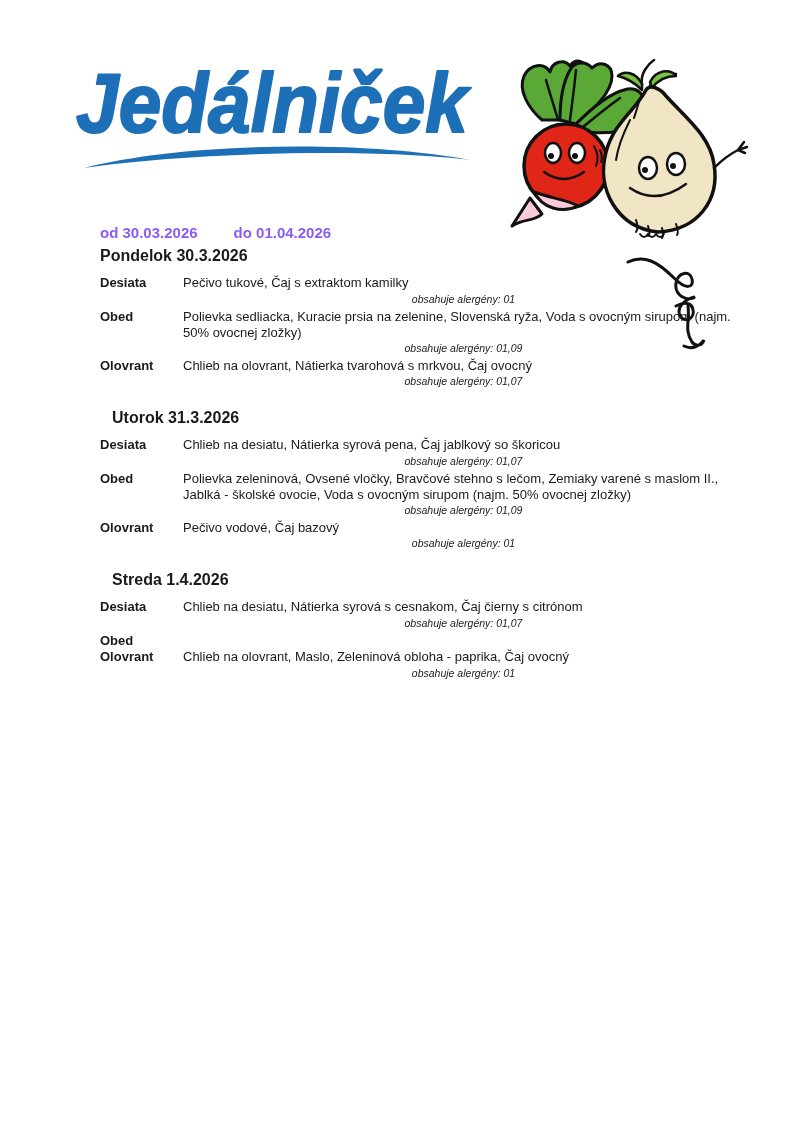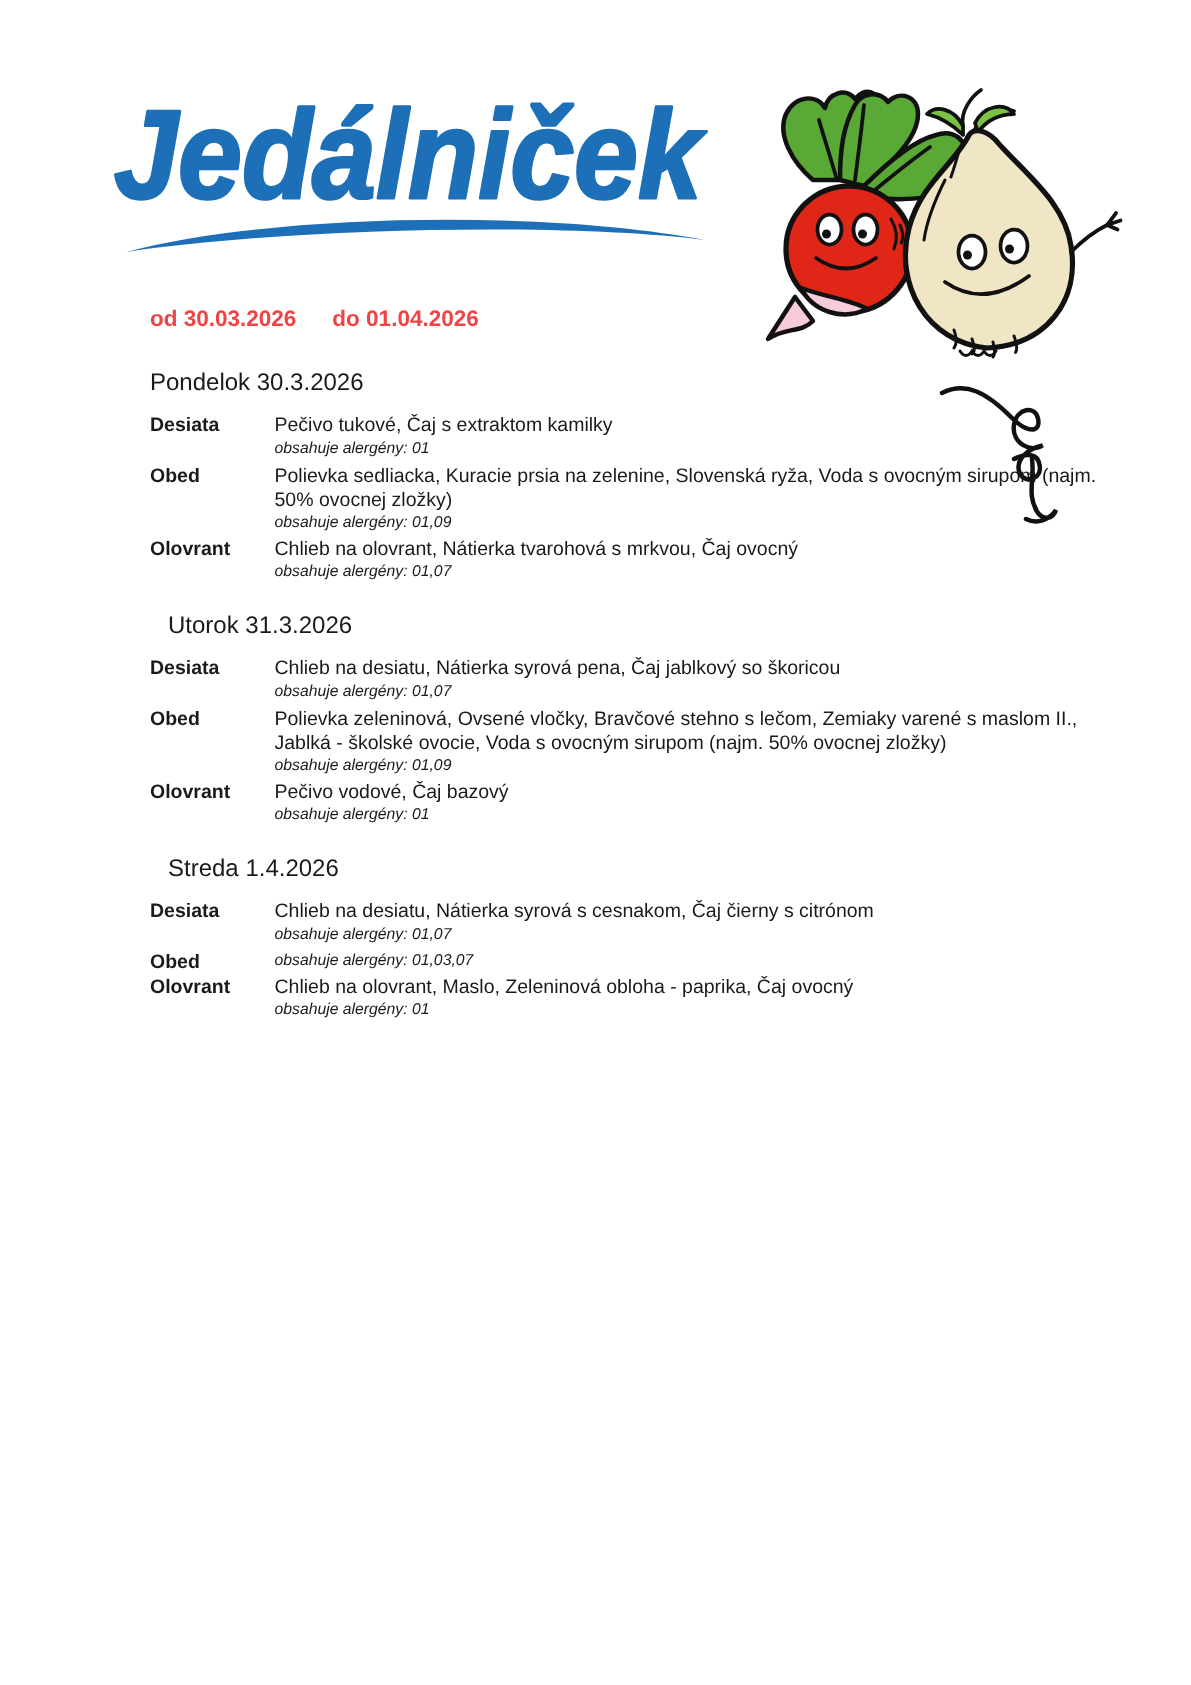--- a/index.html
+++ b/index.html
@@ -5,33 +5,33 @@
 <style>
   html,body{margin:0;padding:0;background:#ffffff;}
   body{font-family:"Liberation Sans","DejaVu Sans",sans-serif;color:#1a1a1a;}
   .page{position:relative;width:794px;height:869px;margin:0 auto;background:#fff;overflow:hidden;}
 
   
   .logo-svg{position:absolute;left:74px;top:44px;width:404px;height:140px;}
   .veggies-svg{position:absolute;left:490px;top:50px;width:272px;height:204px;}
 
   
-  .date-line{position:absolute;left:100px;top:204px;display:flex;gap:24px;
-             font-size:15px;font-weight:bold;color:#ef4444;}
+  .date-line{position:absolute;left:100px;top:224px;display:flex;gap:36px;
+             font-size:15px;font-weight:bold;color:#8b5cf6;}
 
   
   .menu{position:absolute;left:100px;top:246px;width:644px;}
-  .day-title{font-size:16px;font-weight:normal;margin:0 0 9px 0;line-height:20px;}
+  .day-title{font-size:16px;font-weight:bold;margin:0 0 9px 0;line-height:20px;}
   .day-section{margin-bottom:16px;}
   .day-section + .day-section .day-title{margin-top:17px;margin-left:12px;}
   .meal-row{display:flex;align-items:flex-start;}
   .meal-label{flex:0 0 83px;font-size:13px;font-weight:bold;line-height:16.5px;}
   .meal-content{flex:1;}
   .meal-text{font-size:13px;line-height:16.5px;}
-  .meal-allergens{font-size:10.5px;font-style:italic;line-height:13px;margin:1px 0 3px 0;}
+  .meal-allergens{font-size:10.5px;font-style:italic;line-height:13px;margin:1px 0 3px 0;text-align:center;}
   .meal-allergens.spaced{margin-top:0;}
 
   
   .flourish-svg{position:absolute;left:626px;top:250px;width:100px;height:102px;}
   .signature-svg{position:absolute;left:36px;top:1018px;width:160px;height:92px;}
 
   
   .vis-logo{position:absolute;left:608px;top:1008px;width:158px;height:92px;}
   .vis-mark{width:158px;height:70px;display:block;}
   .vis-subtitle{font-size:8px;font-weight:bold;letter-spacing:2.2px;color:#1b63ae;
@@ -153,21 +153,20 @@
       <div class="meal-row">
         <div class="meal-label">Desiata</div>
         <div class="meal-content">
           <div class="meal-text">Chlieb na desiatu, Nátierka syrová s cesnakom, Čaj čierny s citrónom</div>
           <div class="meal-allergens">obsahuje alergény: 01,07</div>
         </div>
       </div>
       <div class="meal-row">
         <div class="meal-label">Obed</div>
         <div class="meal-content">
-          <div class="meal-allergens">obsahuje alergény: 01,03,07</div>
         </div>
       </div>
       <div class="meal-row">
         <div class="meal-label">Olovrant</div>
         <div class="meal-content">
           <div class="meal-text">Chlieb na olovrant, Maslo, Zeleninová obloha - paprika, Čaj ovocný</div>
           <div class="meal-allergens">obsahuje alergény: 01</div>
         </div>
       </div>
     </section>

